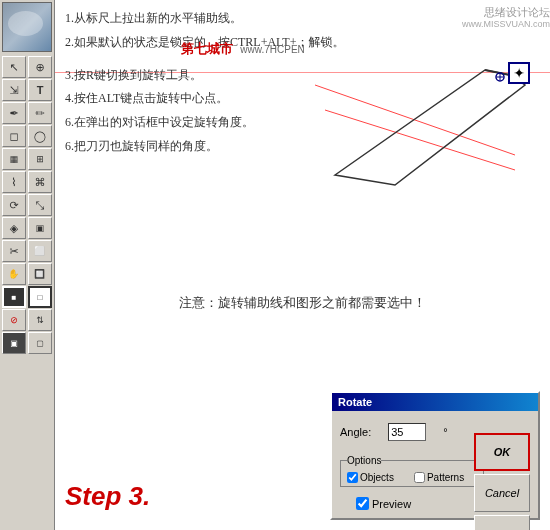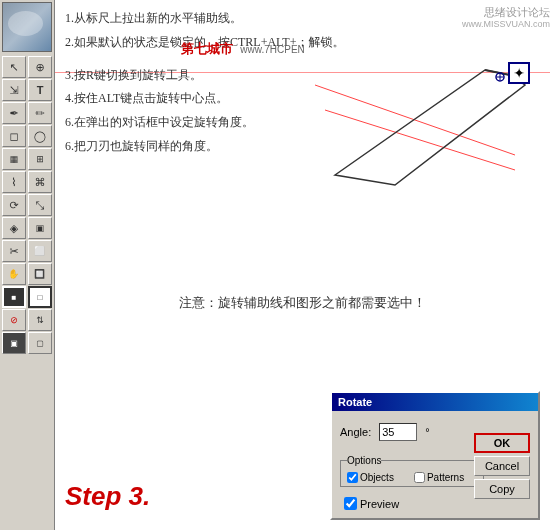--- a/index.html
+++ b/index.html
@@ -158,21 +158,21 @@
     .dialog-body {
       padding: 8px;
       display: flex;
       flex-direction: column;
       gap: 6px;
     }
 
     .dialog-row {
       display: flex;
       align-items: center;
-      gap: 8px;
+      gap: 17px;
     }
 
     .dialog-label {
       font-size: 11px;
       color: #000;
     }
 
     .dialog-input {
       width: 38px;
       height: 18px;
@@ -192,30 +192,31 @@
       position: absolute;
       right: 8px;
       top: 22px;
       display: flex;
       flex-direction: column;
       gap: 3px;
     }
 
     .dialog-btn {
       width: 56px;
-      height: 20px;
+      height: 38px;
       background: #d4d0c8;
       border: 1px solid #808080;
       border-top-color: #ffffff;
       border-left-color: #ffffff;
       font-size: 11px;
       cursor: pointer;
       display: flex;
       align-items: center;
       justify-content: center;
+      font-style: italic;
     }
 
     .dialog-btn.ok-btn {
       border: 2px solid #cc0000;
       font-weight: bold;
     }
 
     .options-group {
       border: 1px solid #808080;
       padding: 3px 6px;
@@ -426,21 +427,21 @@
                 <span>Objects</span>
               </label>
               <label class="checkbox-label">
                 <input type="checkbox" style="">
                 <span>Patterns</span>
               </label>
             </div>
           </fieldset>
         </div>
 
-        <div class="preview-row" style="margin-top:4px; margin-left: 4px;">
+        <div class="preview-row" style="margin-top:4px; margin-left: 16px;">
           <input type="checkbox" checked="" style="">
           <span>Preview</span>
         </div>
 
         <div class="dialog-buttons">
           <button class="dialog-btn ok-btn">OK</button>
           <button class="dialog-btn">Cancel</button>
           <button class="dialog-btn">Copy</button>
         </div>
       </div>

